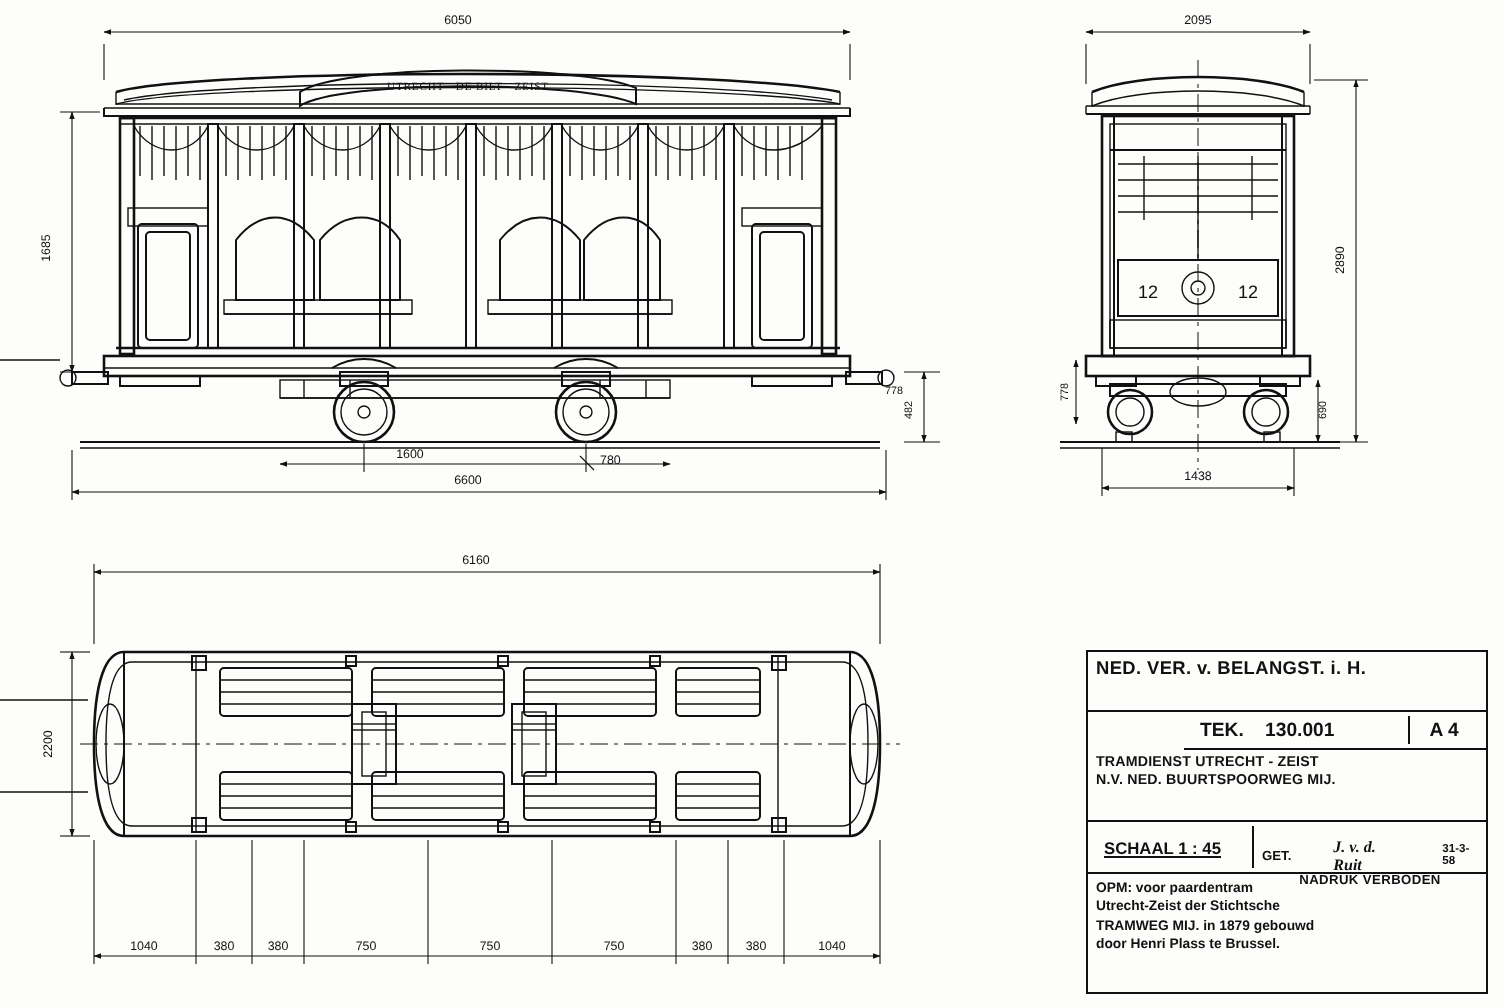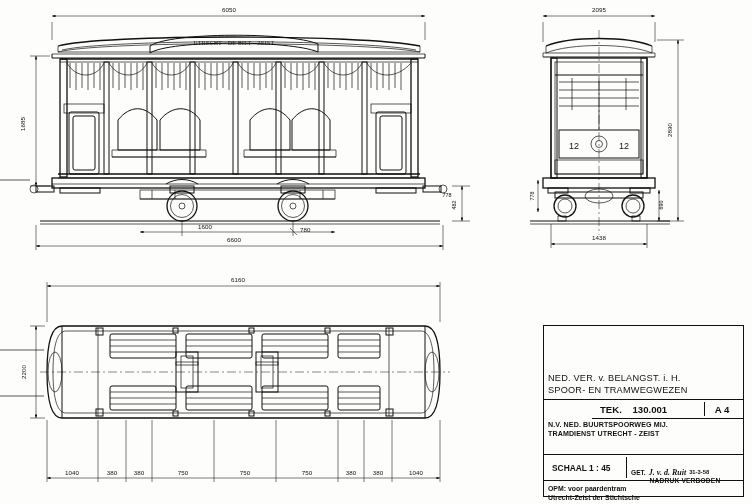--- a/index.html
+++ b/index.html
@@ -23,31 +23,31 @@
   .ctr{stroke:#111;stroke-width:0.5;stroke-dasharray:9,3,2,3;}
   .hatchline{stroke:#111;stroke-width:0.5;}
   
   #titleblock{
     position:absolute;left:543px;top:325px;width:201px;height:172px;
     border:1.6px solid #111;background:transparent;
     box-sizing:border-box;
   }
   .tb-row{border-bottom:1.1px solid #111;box-sizing:border-box;padding:2px 4px;}
   .tb-row:last-child{border-bottom:none;}
-  .tb-head{font-size:9.2px;font-weight:normal;letter-spacing:.2px;line-height:12px;height:30px;padding-top:2px;margin-top:44px;}
+  .tb-head{font-size:9.2px;font-weight:bold;letter-spacing:.2px;line-height:12px;height:30px;padding-top:2px;}
   .tb-head .l1{display:block;}
   .tb-head .l2{display:block;}
   .tb-tek{display:flex;height:19px;align-items:center;font-size:9.6px;font-weight:bold;margin-left:48px;}
   .tb-tek .cellA{flex:1;padding-left:4px;}
   .tb-tek .cellB{width:34px;border-left:1.1px solid #111;height:100%;display:flex;align-items:center;justify-content:center;text-align:right;}
   .tb-company{font-size:7.1px;line-height:9.2px;height:36px;font-weight:bold;letter-spacing:.1px;}
   .tb-scale{display:flex;height:26px;font-size:8.4px;font-weight:bold;}
-  .tb-scale .s1{width:74px;display:flex;align-items:center;padding-left:4px;}
+  .tb-scale .s1{width:74px;display:flex;align-items:center;padding-left:4px;text-decoration:underline;}
   .tb-scale .s2{flex:1;border-left:1.1px solid #111;display:flex;flex-direction:column;justify-content:center;padding-left:4px;}
-  .tb-scale .s2 .getline{font-size:6.6px;display:flex;align-items:center;gap:3px;margin-top:16px;}
+  .tb-scale .s2 .getline{font-size:6.6px;display:flex;align-items:center;gap:21px;margin-top:16px;}
   .tb-scale .s2 .sig{font-family:"Liberation Serif", serif;font-style:italic;font-size:8px;}
   .tb-scale .s2 .datum{font-size:5.8px;}
   .tb-scale .s2 .nadruk{font-size:6.6px;text-align:center;letter-spacing:.2px;}
   .tb-opm{font-size:6.9px;line-height:9.4px;padding-top:3px;font-weight:bold;}
   .tb-opm span{display:block;}
   .lbl12{font-family:"Liberation Sans", sans-serif;font-size:9px;fill:#111;}
   .sidebanner{font-family:"Liberation Serif", serif;font-size:5.6px;fill:#111;letter-spacing:.4px;}
 </style>
 </head>
 <body>
@@ -385,33 +385,32 @@
 
   <line class="ln thin" x1="0" y1="180" x2="30" y2="180"></line>
   <line class="ln thin" x1="0" y1="350" x2="44" y2="350"></line>
   <line class="ln thin" x1="0" y1="396" x2="44" y2="396"></line>
 </svg>
 </div>
 
 <div id="titleblock">
   <div class="tb-row tb-head">
     <span class="l1">NED. VER. v. BELANGST. i. H.</span>
-    <span class="l2">SPOOR- EN TRAMWEGWEZEN</span>
   </div>
   <div class="tb-row tb-tek">
     <div class="cellA">
       <span>TEK.</span>
       &nbsp;&nbsp;
       <span>130.001</span>
     </div>
     <div class="cellB">A 4</div>
   </div>
   <div class="tb-row tb-company">
+    <div>TRAMDIENST  UTRECHT - ZEIST</div>
     <div>N.V. NED. BUURTSPOORWEG MIJ.</div>
-    <div>TRAMDIENST  UTRECHT - ZEIST</div>
   </div>
   <div class="tb-row tb-scale">
     <div class="s1">SCHAAL 1 : 45</div>
     <div class="s2">
       <div class="getline">
         <span>GET.</span>
         <span class="sig">J. v. d. Ruit</span>
         <span class="datum">31-3-58</span>
       </div>
       <div class="nadruk">NADRUK VERBODEN</div>

